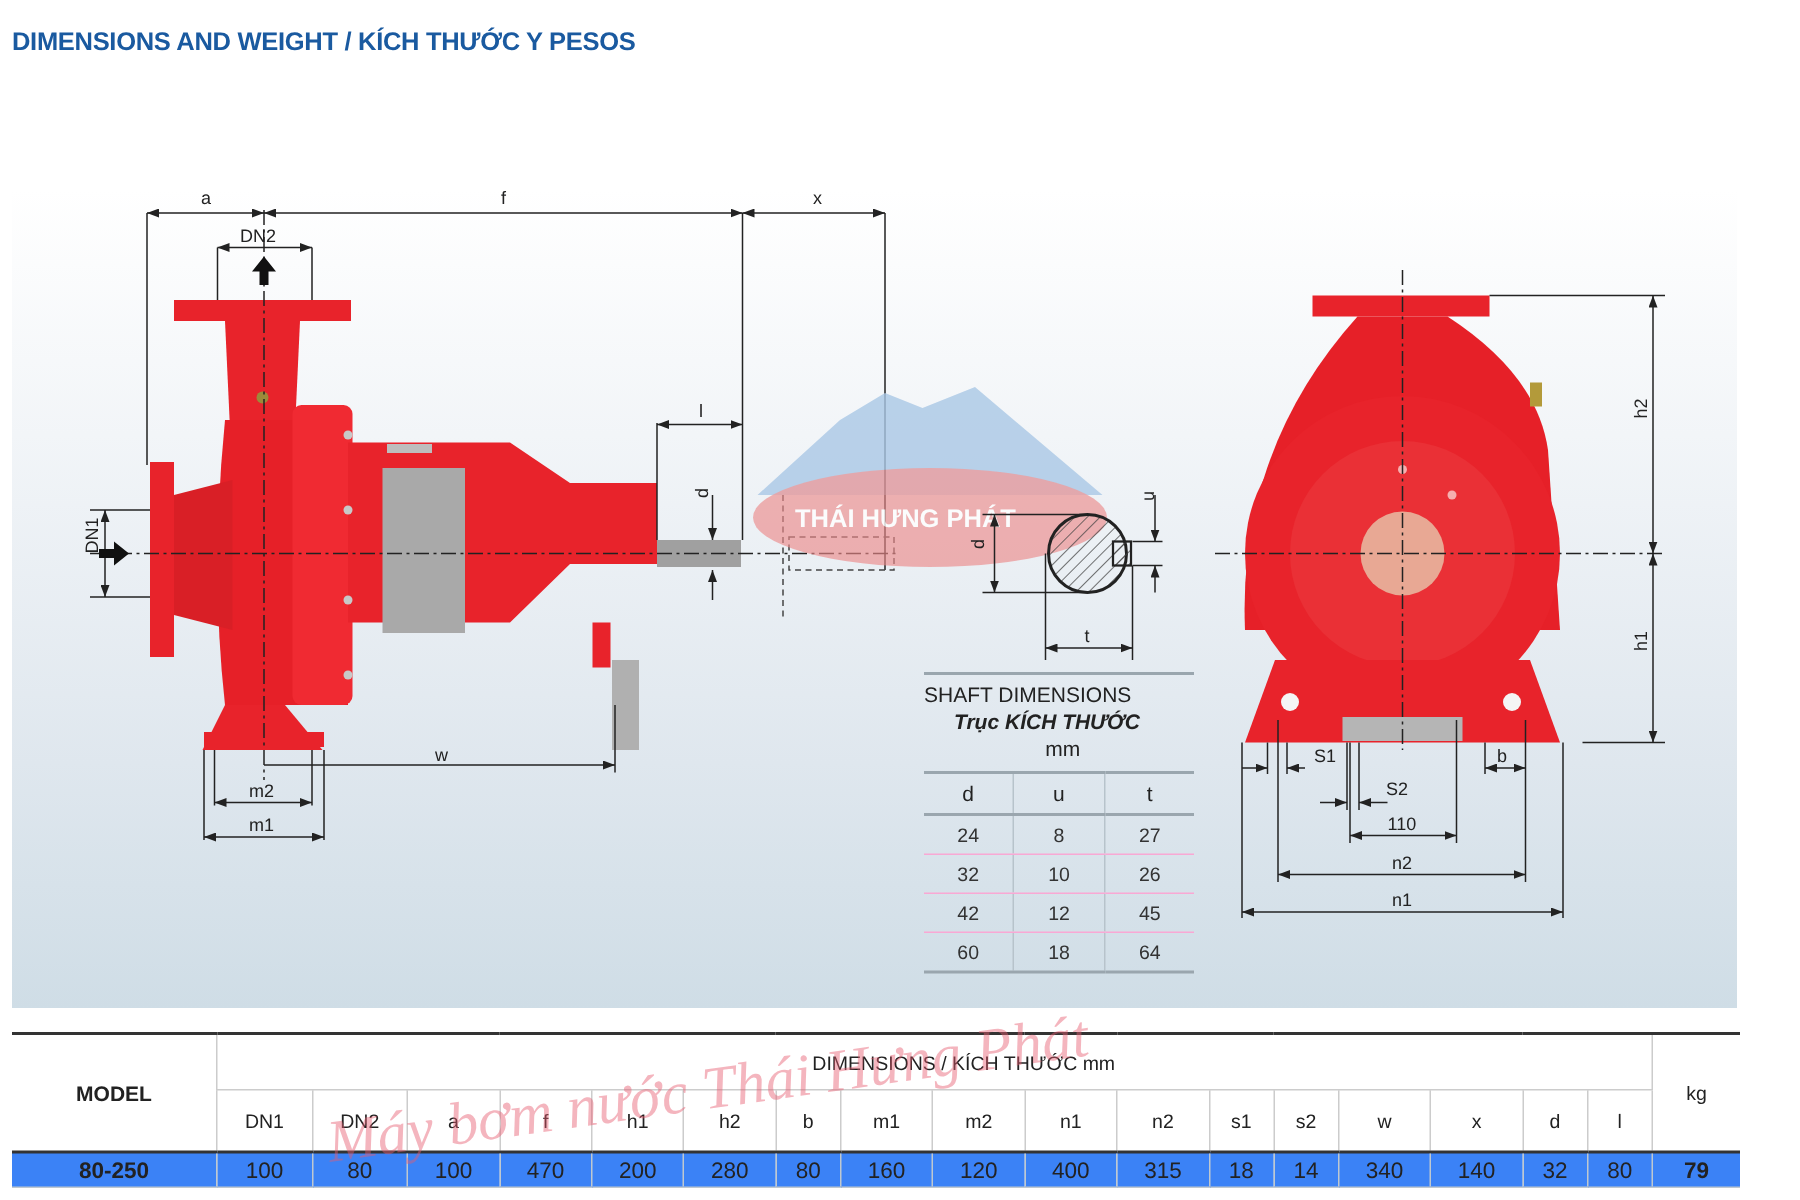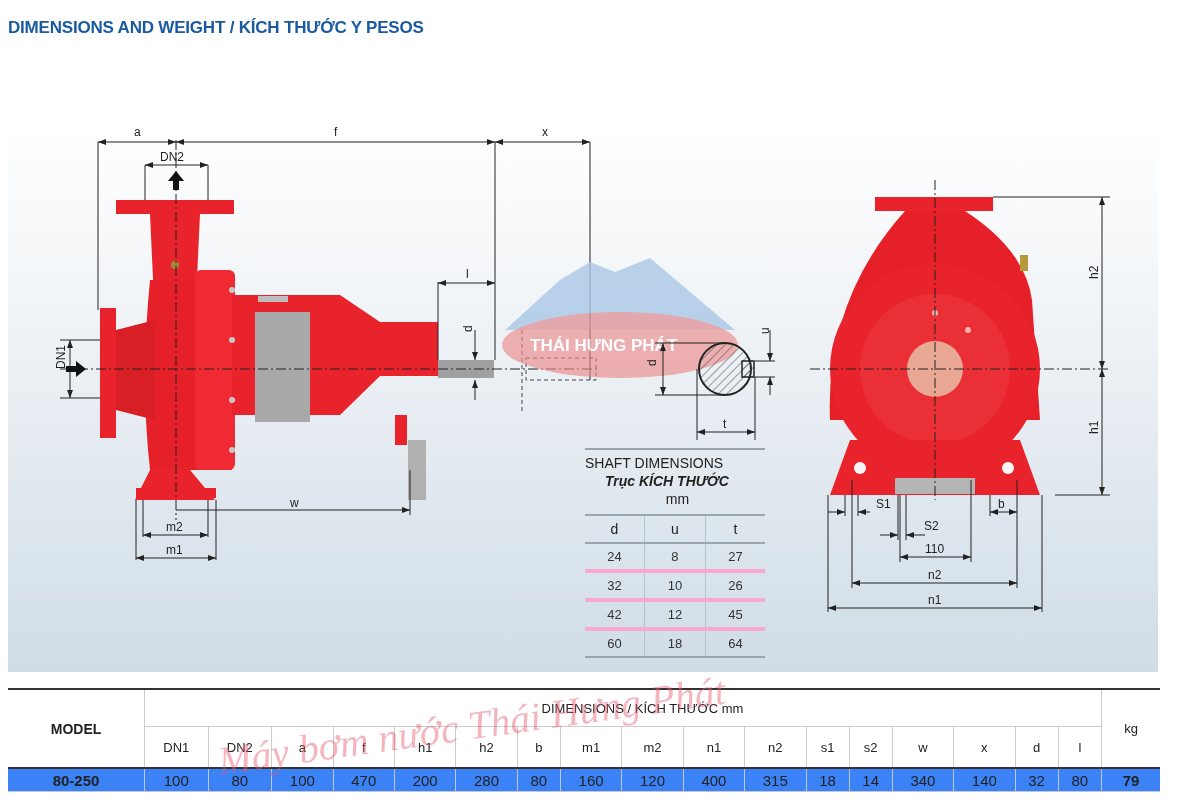--- a/index.html
+++ b/index.html
@@ -4,27 +4,27 @@
 <style>
   html, body { margin:0; padding:0; }
   body { width:1200px; height:800px; background:#ffffff; position:relative; overflow:hidden;
          font-family:"Liberation Sans", sans-serif; color:#222; }
   .title { position:absolute; left:8px; top:18px; font-size:17px; font-weight:bold; color:#1a5aa0;
            letter-spacing:-0.2px; font-family:"Liberation Sans", sans-serif; }
   .panel { position:absolute; left:8px; top:126px; width:1150px; height:546px;
            background:linear-gradient(180deg,#ffffff 0%,#f2f5f8 30%,#dfe7ee 70%,#cfdde6 100%); }
   .drawing { position:absolute; left:0; top:0; width:1200px; height:680px; }
   .lbl { font-family:"Liberation Sans", sans-serif; font-size:12px; fill:#222; }
-  .shaft-box { position:absolute; left:585px; top:448px; width:185px; }
+  .shaft-box { position:absolute; left:616px; top:448px; width:185px; }
   .shaft-title { font-size:14px; color:#222; line-height:18px; }
   .shaft-sub { font-size:14px; font-style:italic; font-weight:bold; padding-left:20px; line-height:18px; }
   .shaft-unit { font-size:14px; text-align:center; line-height:18px; }
   .shaft-table { width:180px; border-collapse:collapse; margin-top:6px; font-size:13px; }
   .shaft-table th { font-weight:normal; font-size:14px; height:24px; border-top:2px solid #9aa6ae; border-bottom:2px solid #9aa6ae; }
-  .shaft-table td { text-align:center; height:23px; border-bottom:4px solid #f9a8d4; color:#333; }
+  .shaft-table td { text-align:center; height:23px; border-bottom:1px solid #f9a8d4; color:#333; }
   .shaft-table th + th, .shaft-table td + td { border-left:1px solid #b7c3cb; }
   .shaft-table tr:last-child td { border-bottom:2px solid #9aa6ae; }
   .main-table { position:absolute; left:8px; top:688px; width:1152px; border-collapse:collapse; font-size:13px; }
   .main-table th { font-weight:normal; color:#222; }
   .main-table thead tr:first-child th { border-top:2px solid #333; }
   .main-table .model-h { width:134px; font-weight:bold; font-size:14px; height:56px; }
   .main-table .dims-h { height:34px; font-size:13px; text-align:center; padding-left:40px; border-left:1px solid #ccc; border-bottom:1px solid #ccc; }
   .main-table .kg-h { width:56px; border-left:1px solid #ccc; font-size:13px; }
   .main-table .col-h { height:38px; font-size:13px; border-left:1px solid #ccc; }
   .main-table tbody td { background:#3b82f6; text-align:center; height:20px; font-size:15px; color:#222;

